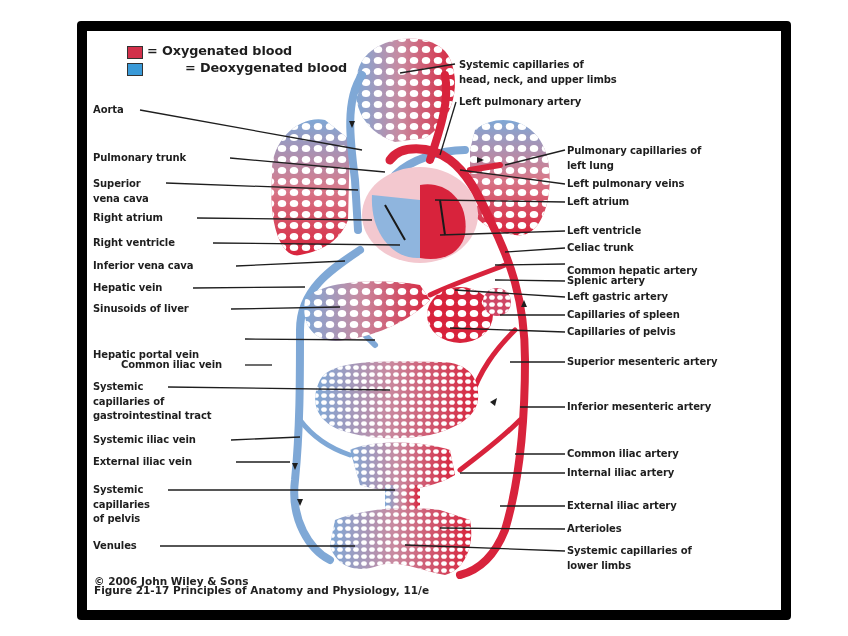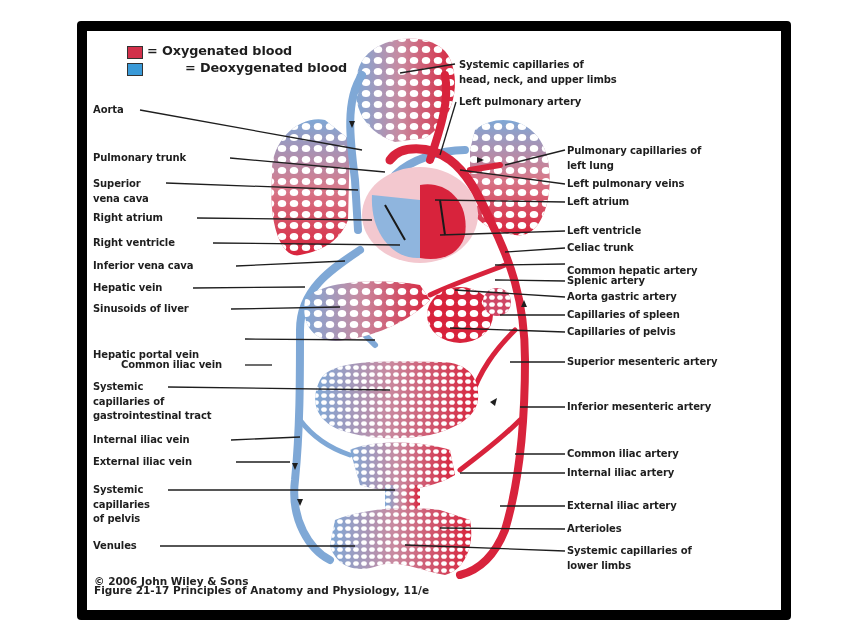--- a/index.html
+++ b/index.html
@@ -172,39 +172,39 @@
 <div class="lbl" style="left:93px;top:211px;">Right atrium</div>
 <div class="lbl" style="left:93px;top:236px;">Right ventricle</div>
 <div class="lbl" style="left:93px;top:259px;">Inferior vena cava</div>
 <div class="lbl" style="left:93px;top:281px;">Hepatic vein</div>
 <div class="lbl" style="left:93px;top:302px;">Sinusoids of liver</div>
 <div class="lbl" style="left:93px;top:348px;">Hepatic portal vein</div>
 <div class="lbl" style="left:93px;top:358px;margin-left:28px;">Common  iliac vein</div>
 <div class="lbl multi" style="left:93px;top:380px;line-height:14.5px;">Systemic
 capillaries of
 gastrointestinal tract</div>
-<div class="lbl" style="left:93px;top:433px;">Internal iliac vein</div>
+<div class="lbl" style="left:93px;top:433px;">Systemic iliac vein</div>
 <div class="lbl" style="left:93px;top:455px;">External iliac vein</div>
 <div class="lbl multi" style="left:93px;top:483px;line-height:14.5px;">Systemic
 capillaries
 of pelvis</div>
 <div class="lbl" style="left:93px;top:539px;">Venules</div>
 
 <div class="lbl multi" style="left:459px;top:57px;line-height:15px;">Systemic capillaries of
 head, neck, and upper limbs</div>
 <div class="lbl" style="left:459px;top:95px;">Left pulmonary artery</div>
 <div class="lbl multi" style="left:567px;top:143px;line-height:15px;">Pulmonary capillaries of
 left lung</div>
 <div class="lbl" style="left:567px;top:177px;">Left pulmonary veins</div>
 <div class="lbl" style="left:567px;top:195px;">Left atrium</div>
 <div class="lbl" style="left:567px;top:224px;">Left ventricle</div>
 <div class="lbl" style="left:567px;top:241px;">Celiac trunk</div>
 <div class="lbl" style="left:567px;top:264px;">Common hepatic artery</div>
 <div class="lbl" style="left:567px;top:274px;">Splenic artery</div>
-<div class="lbl" style="left:567px;top:290px;">Aorta gastric artery</div>
+<div class="lbl" style="left:567px;top:290px;">Left gastric artery</div>
 <div class="lbl" style="left:567px;top:308px;">Capillaries of spleen</div>
 <div class="lbl" style="left:567px;top:325px;">Capillaries of pelvis</div>
 <div class="lbl" style="left:567px;top:355px;">Superior mesenteric artery</div>
 <div class="lbl" style="left:567px;top:400px;">Inferior mesenteric artery</div>
 <div class="lbl" style="left:567px;top:447px;">Common iliac artery</div>
 <div class="lbl" style="left:567px;top:466px;">Internal iliac artery</div>
 <div class="lbl" style="left:567px;top:499px;">External iliac artery</div>
 <div class="lbl" style="left:567px;top:522px;">Arterioles</div>
 <div class="lbl multi" style="left:567px;top:543px;line-height:15px;">Systemic capillaries of
 lower limbs</div>

